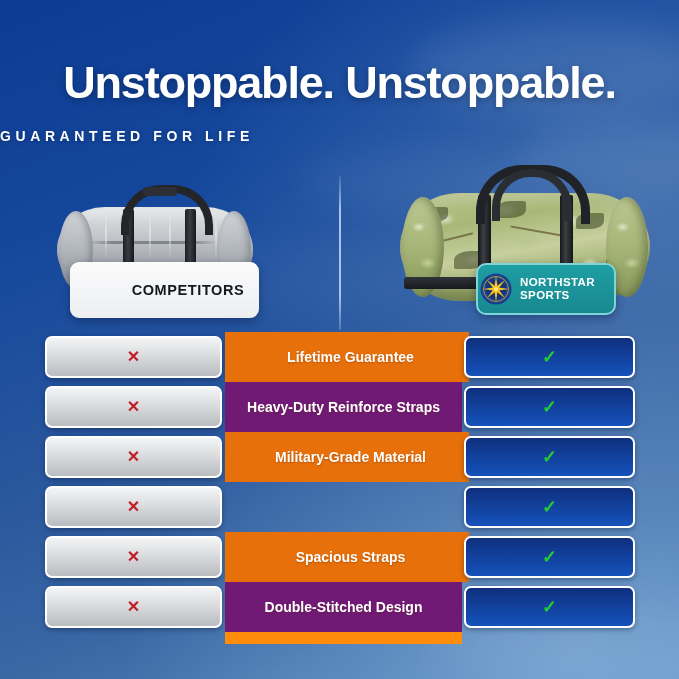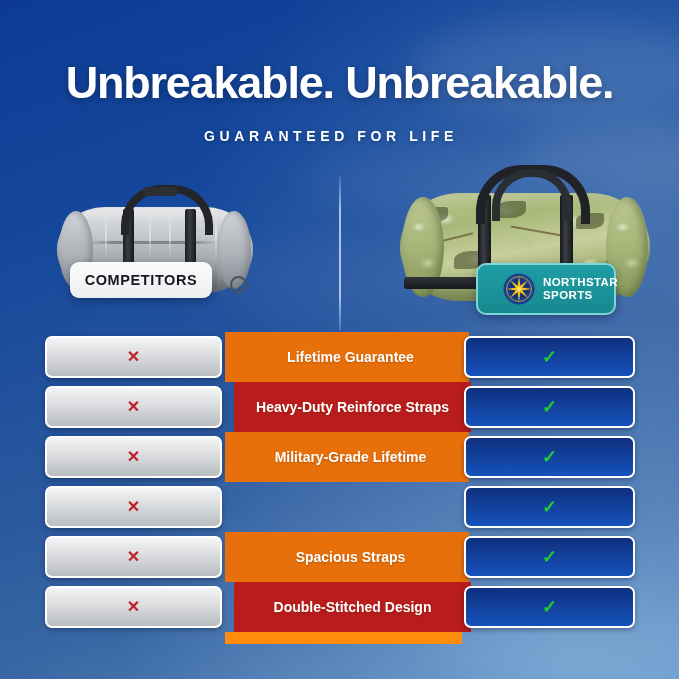--- a/index.html
+++ b/index.html
@@ -45,21 +45,21 @@
     color: #ffffff;
     font-size: 45px;
     font-weight: bold;
     letter-spacing: -1.2px;
     text-shadow: 0 2px 7px rgba(0,0,0,0.30);
     white-space: nowrap;
   }
   .subhead {
     position: absolute;
     left: 0; right: 17px; top: 128px;
-    text-align: center;
+    text-align: left;
     color: #ffffff;
     font-size: 14px;
     font-weight: bold;
     letter-spacing: 4.6px;
     text-shadow: 0 1px 4px rgba(0,0,0,0.32);
   }
 
   
   .divider {
     position: absolute;
@@ -218,41 +218,42 @@
     border: 8px solid #2a2d32;
     border-bottom: none;
     border-radius: 38px 38px 0 0;
     background: transparent;
   }
 
   
   .pill-competitors {
     position: absolute;
     left: 70px; top: 262px;
-    width: 142px; height: 36px;
+    width: 142px; height: 56px;
     background: linear-gradient(180deg, #fbfbfc 0%, #eceef0 100%);
     border-radius: 9px;
     box-shadow: 0 3px 9px rgba(0,14,45,0.35);
     display: flex; align-items: center; justify-content: center;
     color: #15181c;
     font-size: 14.5px;
     font-weight: bold;
     letter-spacing: 0.6px;
+    padding-left: 47px;
   }
 
   .pill-brand {
     position: absolute;
     left: 476px; top: 263px;
     width: 140px; height: 52px;
     background: linear-gradient(180deg, #1e9ea3 0%, #17898f 100%);
     border: 2px solid #7fd4d8;
     border-radius: 10px;
     box-shadow: 0 3px 9px rgba(0,14,45,0.35);
     display: flex; align-items: center; gap: 8px;
-    padding-left: 25px;
+    padding-left: 2px;
     box-sizing: border-box;
   }
   .brand-mark { width: 32px; height: 32px; flex: none; }
   .brand-text {
     color: #ffffff;
     font-size: 11.5px;
     font-weight: bold;
     line-height: 13px;
     letter-spacing: 0.4px;
   }
@@ -291,42 +292,42 @@
     left: 225px; top: -4px;
     width: 237px; height: 50px;
     display: flex; align-items: center; justify-content: center;
     color: #ffffff;
     font-size: 14px;
     font-weight: bold;
     text-align: center;
     text-shadow: 0 1px 2px rgba(90,40,0,0.35);
   }
   .row.odd  .cell-center { background: #e8700a; padding-left: 7px; }
-  .row.even .cell-center { background: #b91c1c; margin-left: 9px; }
+  .row.even .cell-center { background: #701a75; }
   .orange-tail {
     position: absolute;
     left: 225px; top: 0px;
     width: 237px; height: 12px;
     background: #ff8c0a;
   }
 </style>
 </head>
 <body>
 
 <div id="page">
 
   <div class="bg-base"></div>
   <div class="bg-cloud c1"></div>
   <div class="bg-cloud c2"></div>
   <div class="bg-cloud c3"></div>
   <div class="bg-cloud c4"></div>
   <div class="bg-cloud c5"></div>
   <div class="bg-cloud c6"></div>
 
-  <div class="headline">Unbreakable. Unbreakable.</div>
+  <div class="headline">Unstoppable. Unstoppable.</div>
   <div class="subhead">GUARANTEED FOR LIFE</div>
 
   <div class="divider"></div>
 
   <div class="bag bag-grey">
     <div class="bag-shadow"></div>
     <div class="body">
       <div class="zip"></div>
     </div>
     <div class="endcap l"></div>
@@ -409,21 +410,21 @@
       </div>
       <div class="cell-center">Heavy-Duty Reinforce Straps</div>
       <div class="cell-right">
         <span class="mark-c">✓</span>
       </div>
     </div>
     <div class="row odd">
       <div class="cell-left">
         <span class="mark-x">✕</span>
       </div>
-      <div class="cell-center">Military-Grade Lifetime</div>
+      <div class="cell-center">Military-Grade Material</div>
       <div class="cell-right">
         <span class="mark-c">✓</span>
       </div>
     </div>
     <div class="row even">
       <div class="cell-left">
         <span class="mark-x">✕</span>
       </div>
       <div class="cell-right">
         <span class="mark-c">✓</span>

